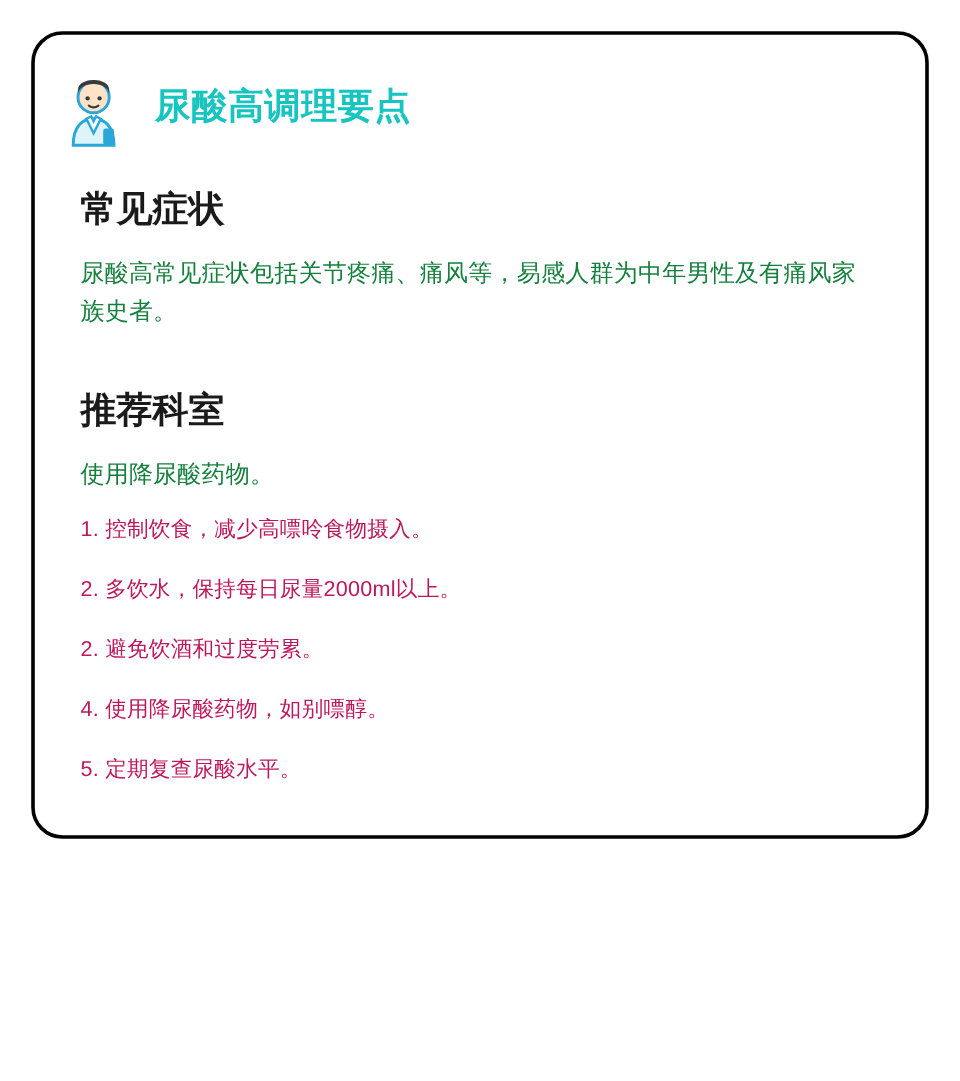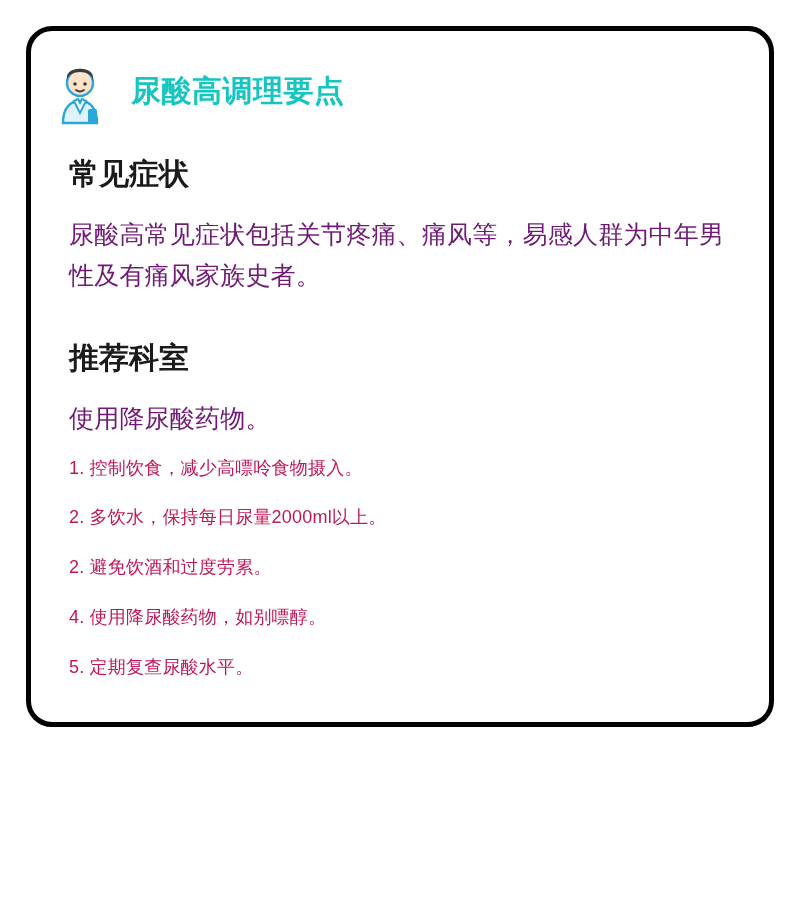--- a/index.html
+++ b/index.html
@@ -17,21 +17,21 @@
     position: relative;
     width: 800px;
     height: 901px;
     box-sizing: border-box;
     padding: 26px 26px 0 26px;
   }
   .card {
     position: relative;
     box-sizing: border-box;
     width: 748px;
-    border: 5px solid #000000;
+    border: 3px solid #000000;
     border-radius: 26px;
     padding: 36px 38px 40px 38px;
     background: #ffffff;
   }
   
   .avatar-icon {
     position: absolute;
     left: 10px;
     top: 22px;
     width: 78px;
@@ -44,28 +44,27 @@
     letter-spacing: 0.5px;
     margin: 6px 0 0 62px;
     line-height: 1.2;
   }
   .section-heading {
     font-size: 30px;
     font-weight: bold;
     color: #1a1a1a;
     margin: 46px 0 0 0;
     line-height: 1.3;
-    font-family: Liberation Mono, monospace;
   }
   .section-heading.first {
     margin-top: 48px;
   }
   .paragraph {
-    font-size: 25px;
-    color: #701a75;
+    font-size: 20px;
+    color: #15803d;
     line-height: 1.62;
     margin: 18px 0 0 0;
     letter-spacing: 0.2px;
   }
   .list {
     margin: 14px 0 0 0;
     padding: 0;
     list-style: none;
   }
   .list li {

